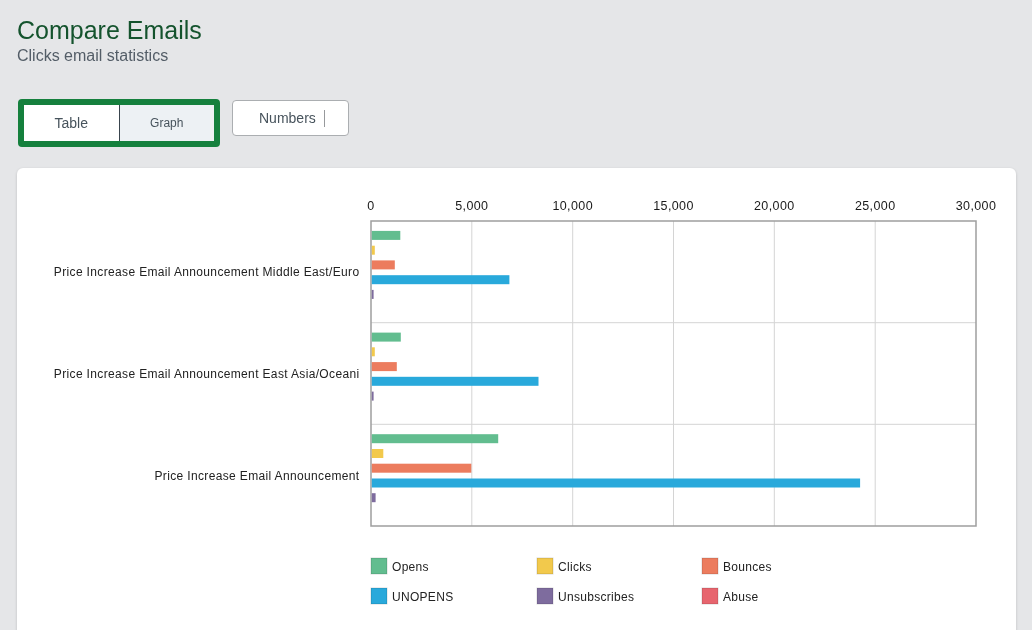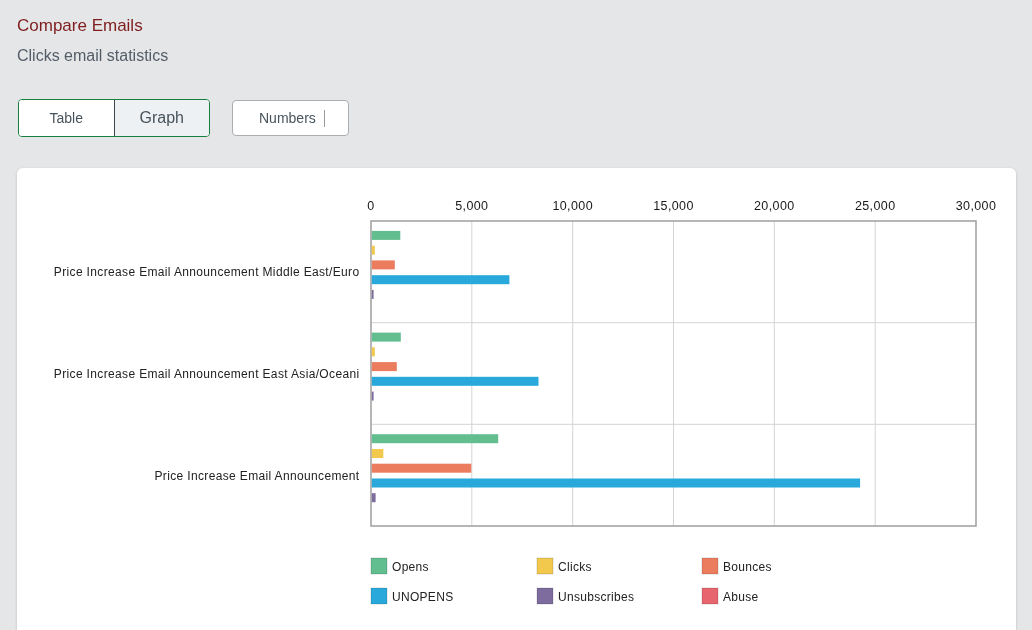--- a/index.html
+++ b/index.html
@@ -1,26 +1,26 @@
 <!DOCTYPE html>
 <html><head>
 <meta charset="utf-8">
 <style>
 html,body{margin:0;padding:0}
 body{width:1032px;height:630px;background:#e5e6e8;font-family:"Liberation Sans",sans-serif;position:relative;overflow:hidden}
 .abs{position:absolute}
 </style>
 </head>
 <body>
-<div class="abs" style="left:17px;top:16px;font-size:17px;color:#7f1d1d;">Compare Emails</div>
+<div class="abs" style="left:17px;top:16px;font-size:25px;color:#14532d;">Compare Emails</div>
 <div class="abs" style="left:17px;top:47px;font-size:16px;color:#535d67;">Clicks email statistics</div>
 
-<div class="abs" style="left:18px;top:99px;width:190px;height:36px;border:1px solid #15803d;border-radius:4px;background:#fff;overflow:hidden;display:flex">
+<div class="abs" style="left:18px;top:99px;width:190px;height:36px;border:6px solid #15803d;border-radius:4px;background:#fff;overflow:hidden;display:flex">
   <div style="flex:1;display:flex;align-items:center;justify-content:center;font-size:14px;color:#47535c;background:#fff">Table</div>
-  <div style="flex:1;display:flex;align-items:center;justify-content:center;font-size:16px;color:#47535c;background:#edf1f4;border-left:1px solid #39444d">Graph</div>
+  <div style="flex:1;display:flex;align-items:center;justify-content:center;font-size:12px;color:#47535c;background:#edf1f4;border-left:1px solid #39444d">Graph</div>
 </div>
 <div class="abs" style="left:232px;top:100px;width:115px;height:34px;border:1px solid #abaeb1;border-radius:4px;background:#fff;display:flex;align-items:center;font-size:14px;color:#47535c">
     <span style="margin-left:26px">Numbers</span>
     <span style="display:inline-block;width:1px;height:17px;background:#97999c;margin-left:8px"></span>
   </div>
 
 <div class="abs" style="left:17px;top:168px;width:999px;height:475px;background:#fff;border-radius:6px;box-shadow:0 1px 3px rgba(0,0,0,0.18)"></div>
 
 <svg class="abs" style="left:0;top:0" width="1032" height="630">
 

